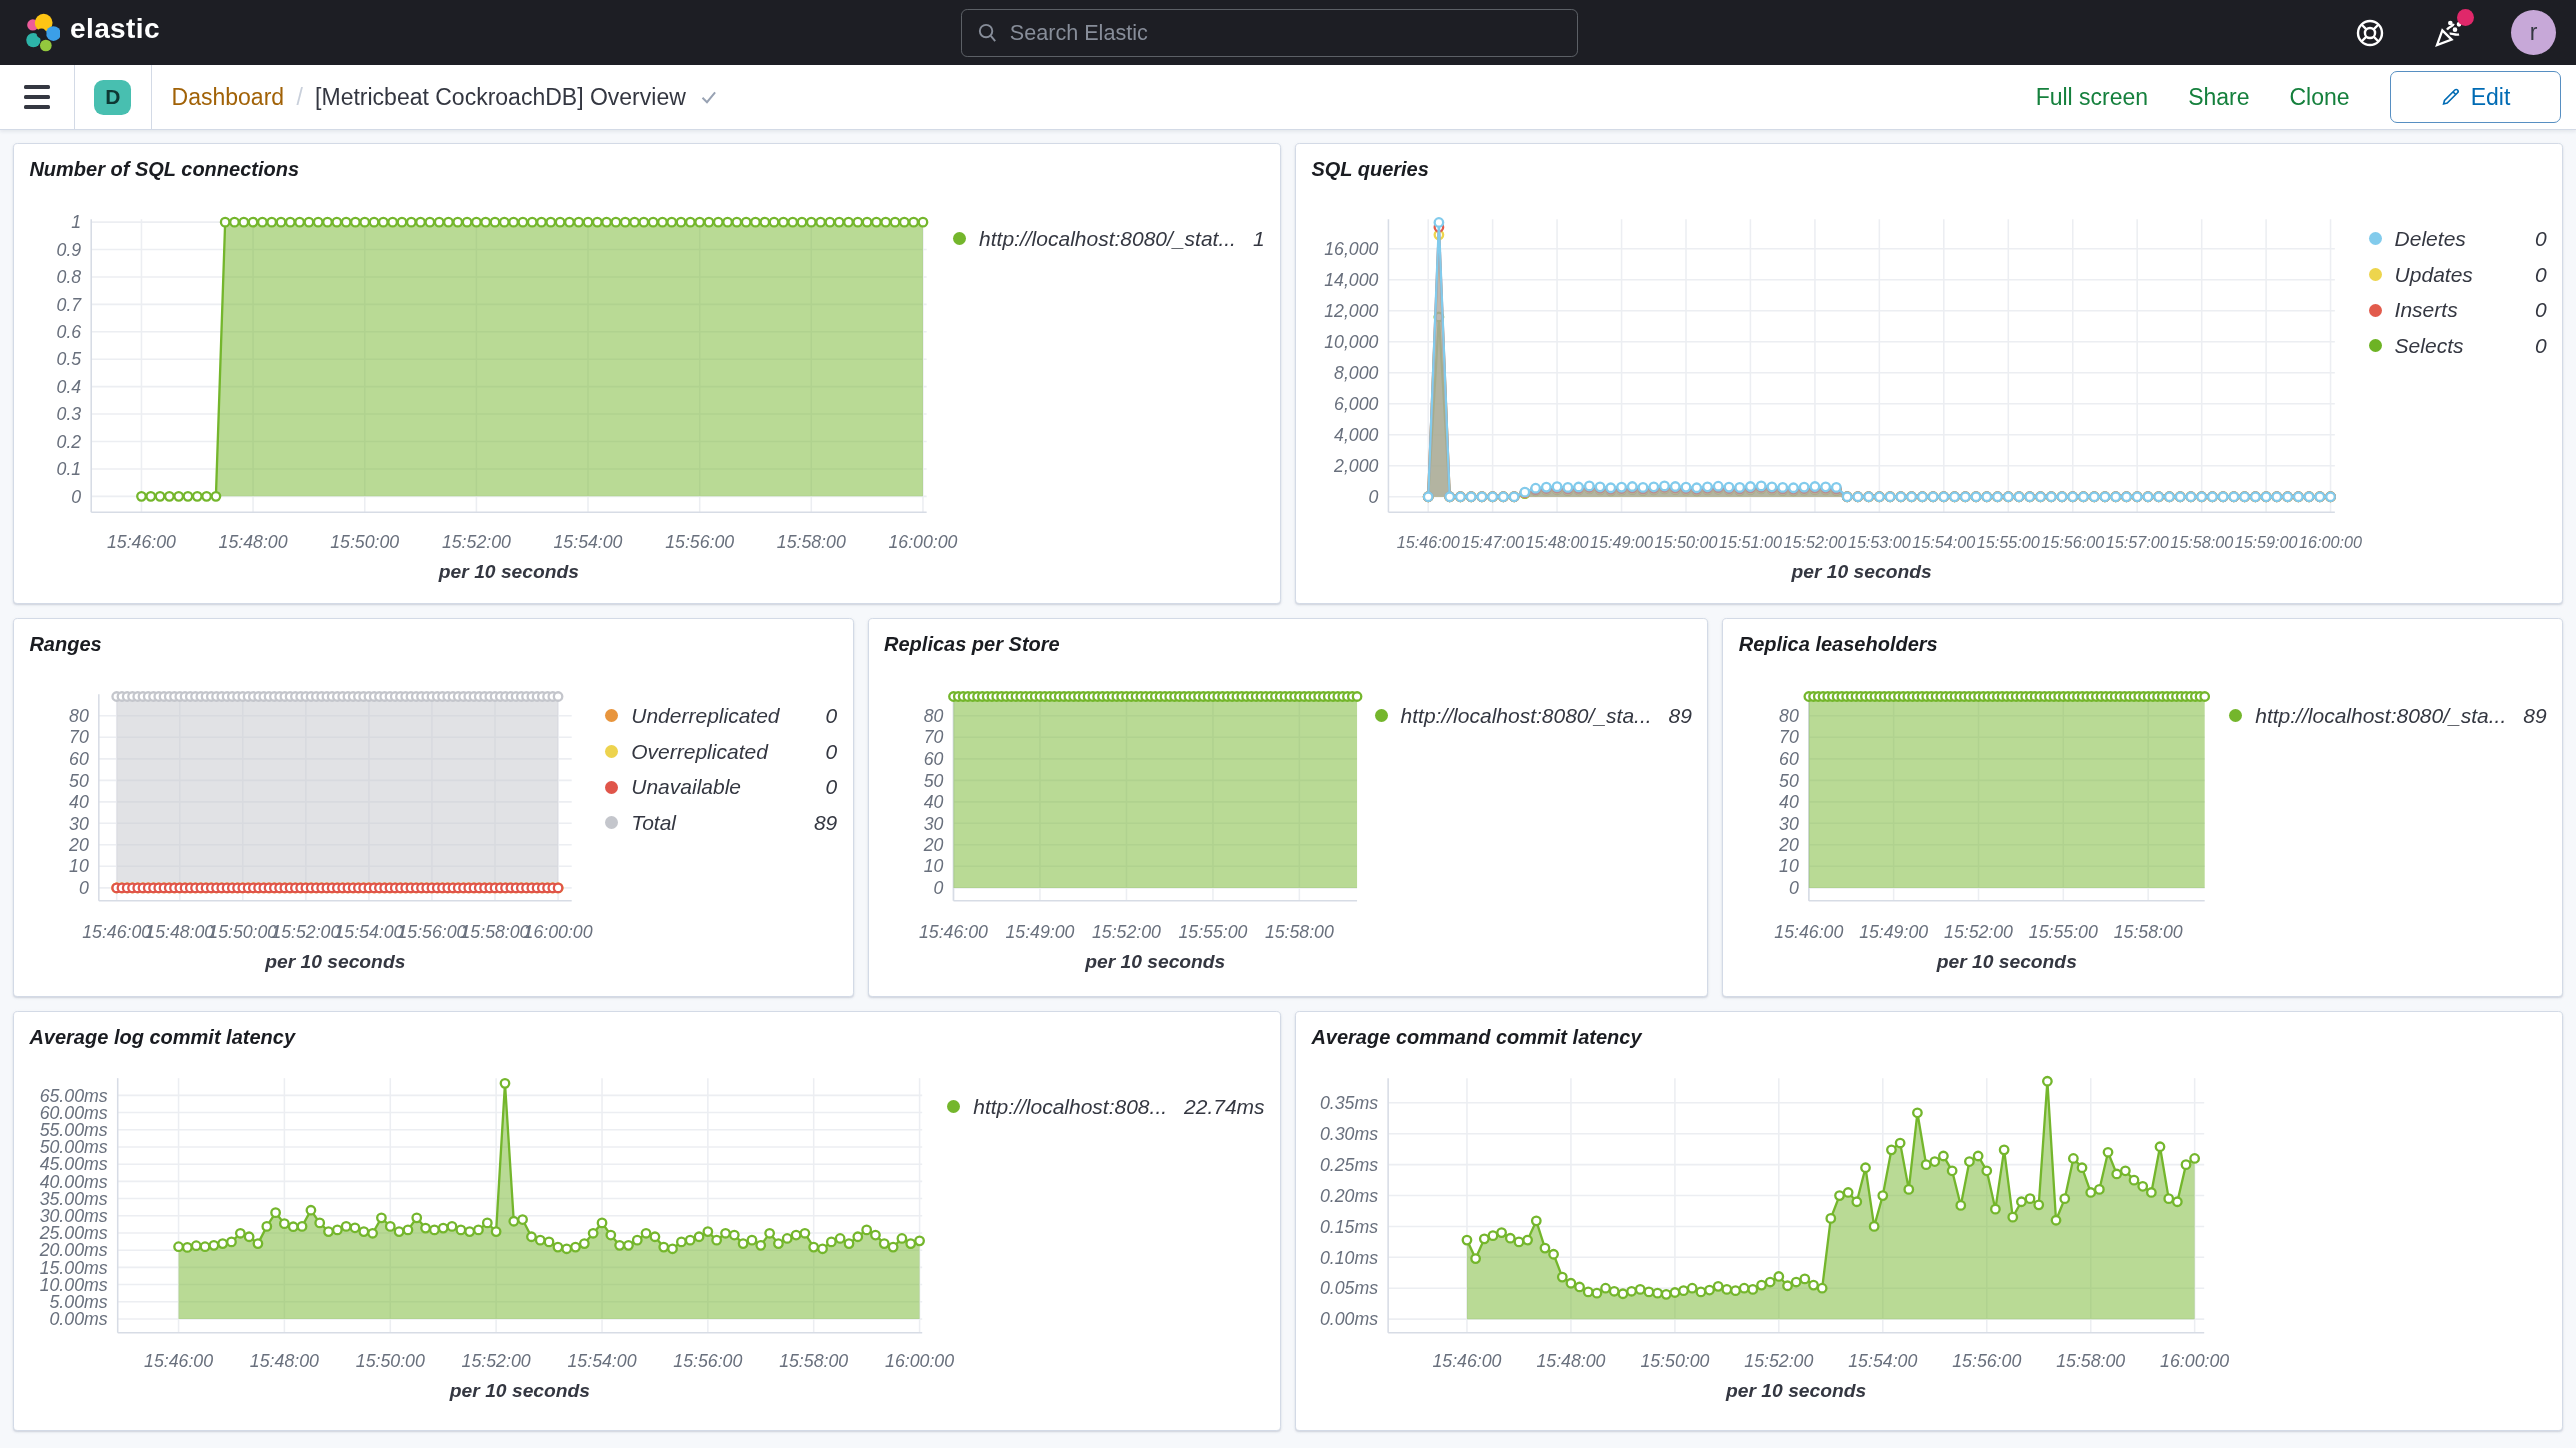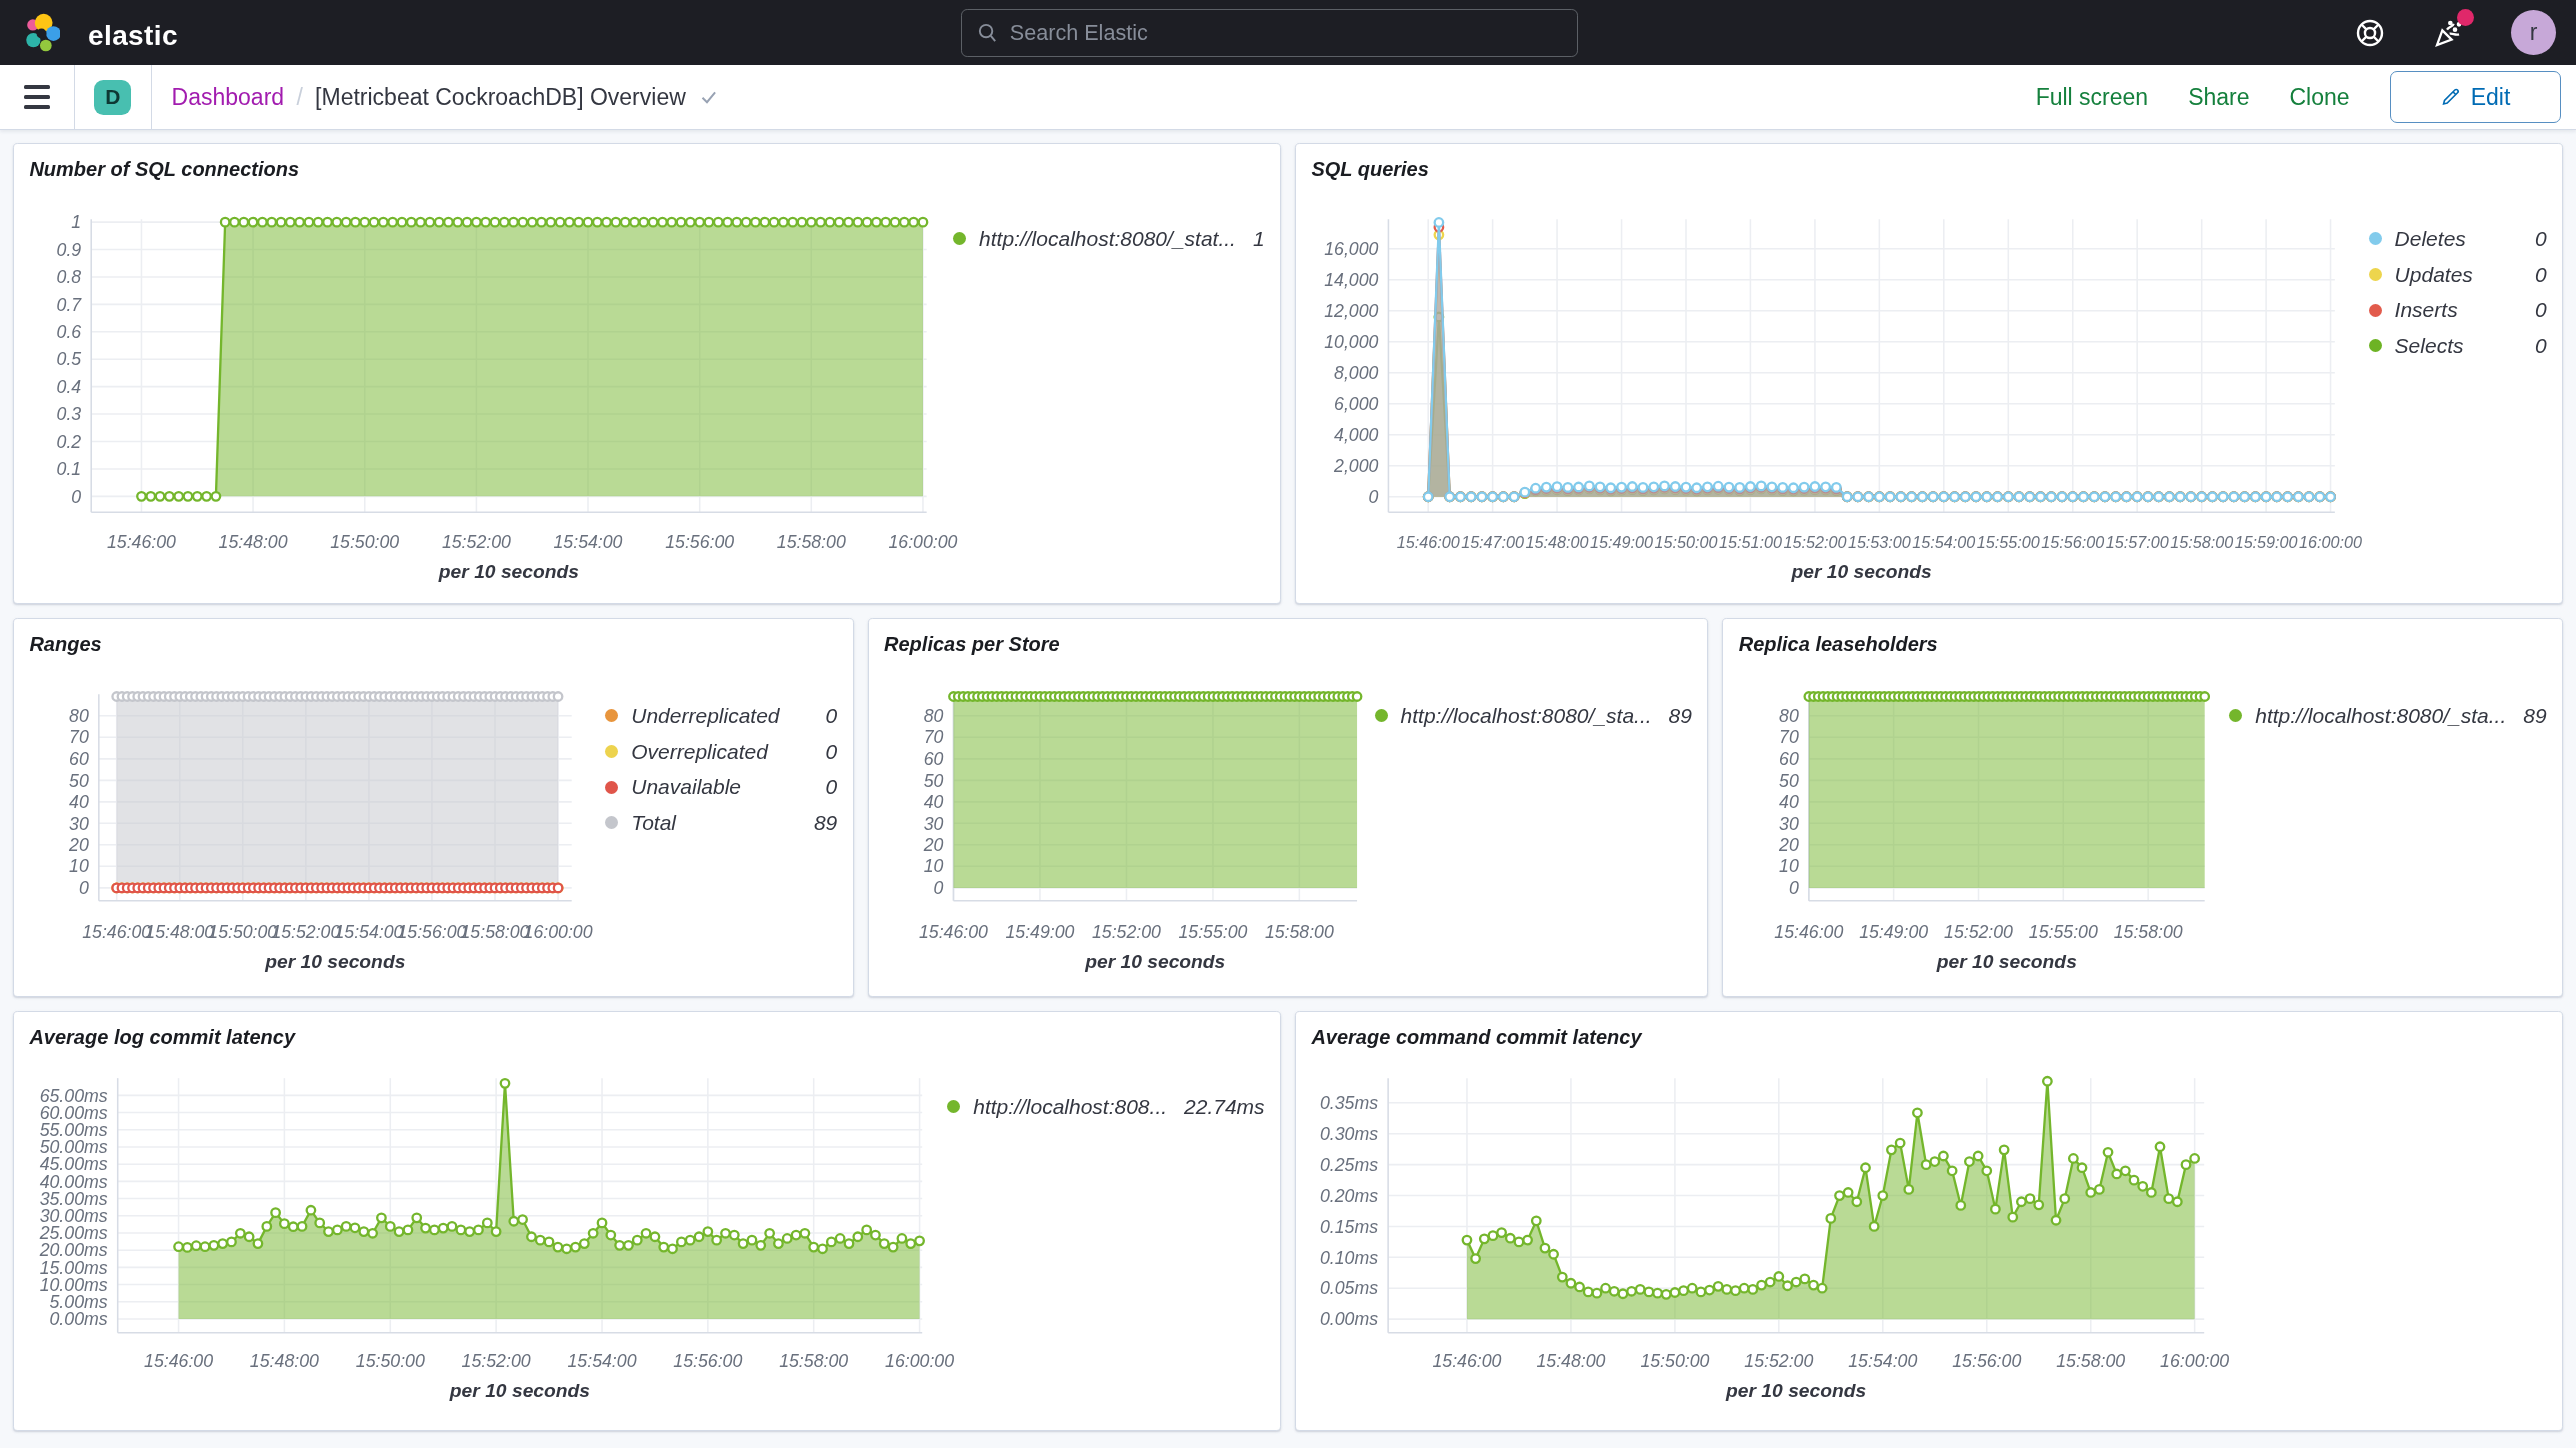--- a/index.html
+++ b/index.html
@@ -1,38 +1,38 @@
 <!DOCTYPE html>
 <html style="font-size:12.3px"><head>
 <meta charset="utf-8">
 <style>
   * { margin:0; padding:0; box-sizing:border-box; }
   html,body { width:2576px; height:1448px; font-family:"Liberation Sans","DejaVu Sans",sans-serif; background:#F6F8FB; overflow:hidden; }
 
   
   .gheader { position:relative; height:65px; background:#1D1E24; display:flex; align-items:center; padding:0 23px; }
-  .brand { display:flex; align-items:flex-end; gap:28px; cursor:pointer; }
+  .brand { display:flex; align-items:flex-start; gap:10px; cursor:pointer; }
   .brand-text { color:#fff; font-size:28px; font-weight:600; letter-spacing:0.4px; }
   .gsearch { position:absolute; left:961px; top:8.5px; width:617px; height:48px; border:1.5px solid #5C6066; border-radius:6.2px; display:flex; align-items:center; padding:0 14px; background:#1D1E24; }
   .gsearch input { flex:1; background:transparent; border:none; outline:none; color:#22c55e; font-size:21.6px; font-family:inherit; }
   .gsearch input::placeholder { color:#878D99; }
   .hicons { position:absolute; right:20px; top:0; height:65px; display:flex; align-items:center; gap:45px; }
   .hicon { position:relative; width:34px; height:34px; display:flex; align-items:center; justify-content:center; cursor:pointer; }
   .badge-dot { position:absolute; top:-6.2px; right:-7.7px; width:17px; height:17px; border-radius:50%; background:#E0286A; }
   .avatar { width:45px; height:45px; border-radius:50%; background:#C7A8D8; color:#343741; font-size:23px; display:flex; align-items:center; justify-content:center; cursor:pointer; }
 
   
   .toolbar { height:65px; background:#fff; display:flex; align-items:center; border-bottom:0.8px solid #D3DAE6; box-shadow:0 2.3px 3.1px rgba(152,162,179,.18); position:relative; z-index:5; }
   .hamburger { width:74px; height:65px; display:flex; flex-direction:column; align-items:center; justify-content:center; gap:6.2px; cursor:pointer; }
   .hamburger span { width:26px; height:3.9px; background:#343741; border-radius:1.5px; }
   .vsep { width:0.8px; height:65px; background:#D3DAE6; }
   .space-btn { width:76px; height:65px; display:flex; align-items:center; justify-content:center; cursor:pointer; }
   .space-avatar { width:37px; height:35px; border-radius:9.3px; background:#48BFB0; color:#0E3833; font-weight:700; font-size:21px; display:flex; align-items:center; justify-content:center; }
   .crumbs { display:flex; align-items:center; margin-left:20px; font-size:23px; gap:12.3px; }
-  .crumb-root { color:#a21caf; cursor:pointer; }
+  .crumb-root { color:#a16207; cursor:pointer; }
   .crumb-sep { color:#C9D0DB; }
   .crumb-cur { color:#343741; font-weight:500; display:flex; align-items:center; gap:12.3px; cursor:pointer; }
   .tb-actions { margin-left:auto; display:flex; align-items:center; gap:40px; padding-right:15.4px; }
   .tb-link { color:#15803d; font-size:23px; cursor:pointer; }
   .edit-btn { display:flex; align-items:center; justify-content:center; gap:9.3px; width:171px; height:52px; border:1.5px solid #578FC2; border-radius:7px; color:#006BB4; font-size:23px; background:#fff; cursor:pointer; }
 
   
   .grid { padding:13px 13px 0 13px; display:grid; grid-template-columns:repeat(6,1fr); grid-template-rows:461px 379px 420px; gap:14px;font-style:italic; }
   .panel { background:#fff; border:0.8px solid #D3DAE6; border-radius:4.6px; box-shadow:0 1.5px 1.5px -0.8px rgba(152,162,179,.3),0 0.8px 3.9px -1.5px rgba(152,162,179,.3); padding:12.3px 15.4px; overflow:hidden; }
   .span3 { grid-column:span 3; } .span2 { grid-column:span 2; }

